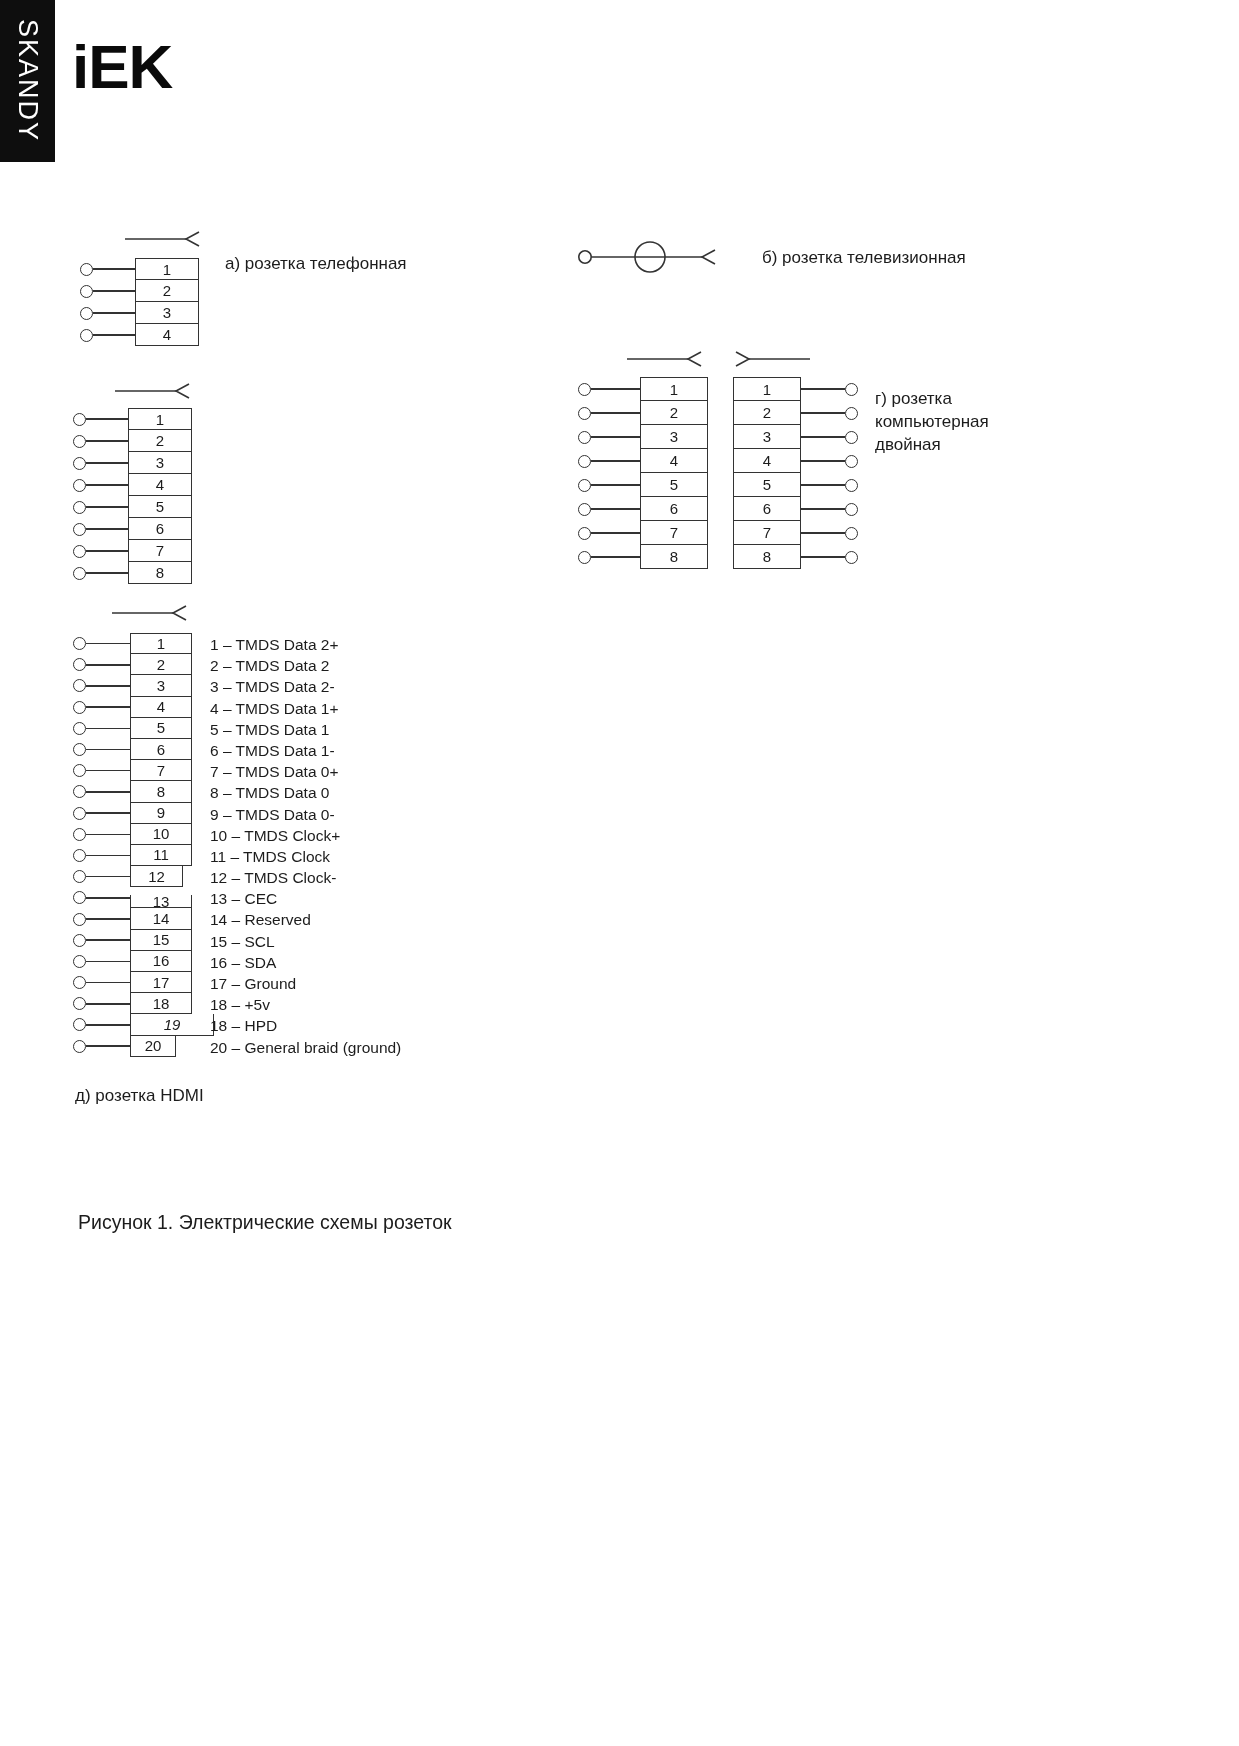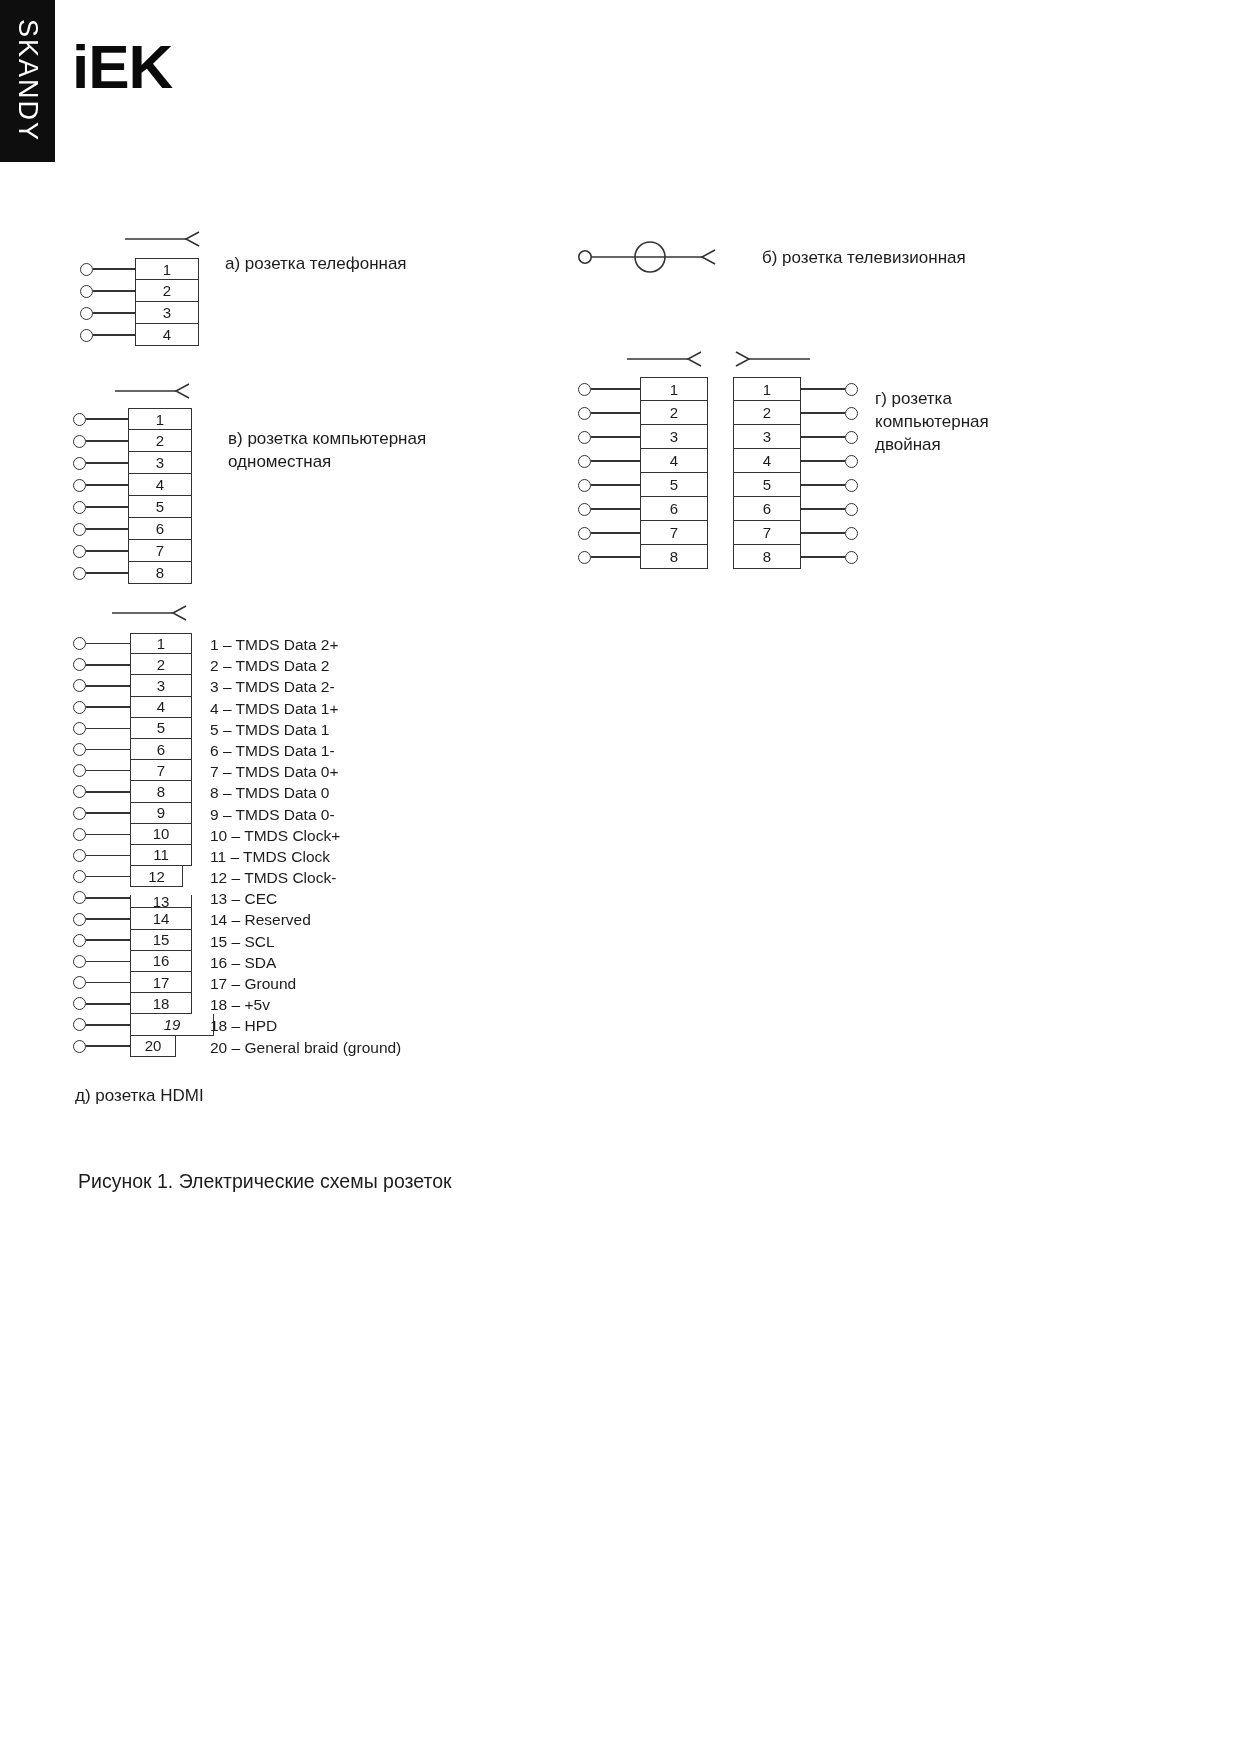--- a/index.html
+++ b/index.html
@@ -148,22 +148,20 @@
           <span class="terminal-circle"></span>
           <span class="lead-line" style="width: 42px;"></span>
           <span class="pin-cell" style="width: 64px;">7</span>
         </div>
         <div class="pin-row" style="height: 22px;">
           <span class="terminal-circle"></span>
           <span class="lead-line" style="width: 42px;"></span>
           <span class="pin-cell" style="width: 64px;">8</span>
         </div>
       </div>
-    <div class="diagram-label pre abs" style="left:155px; top:46px;">в) розетка компьютерная
-одноместная</div>
   </div>
 
   <div class="abs" style="left:578px; top:345px; width:620px; height:240px;">
     <svg class="jack abs" style="left:49px; top:5px;" width="75" height="18" viewBox="0 0 75 18">
       <line x1="0" y1="9" x2="61" y2="9"></line>
       <path d="M74 2 L61 9 L74 16"></path>
     </svg>
     <svg class="jack abs" style="left:157px; top:5px;" width="75" height="18" viewBox="0 0 75 18">
       <path d="M1 2 L14 9 L1 16"></path>
       <line x1="14" y1="9" x2="75" y2="9"></line>
@@ -382,15 +380,15 @@
         <div class="pin-desc">15 – SCL</div>
         <div class="pin-desc">16 – SDA</div>
         <div class="pin-desc">17 – Ground</div>
         <div class="pin-desc">18 – +5v</div>
         <div class="pin-desc">18 – HPD</div>
         <div class="pin-desc">20 – General braid (ground)</div>
       </div>
     <div class="diagram-label abs" style="left:2px; top:482px;">д) розетка HDMI</div>
   </div>
 
-  <div class="caption abs" style="left:78px; top:1170px;">Рисунок 1. Электрические схемы розеток</div>
+  <div class="caption abs" style="left:78px; top:1211px;">Рисунок 1. Электрические схемы розеток</div>
 
 </div>
 
 </body></html>

